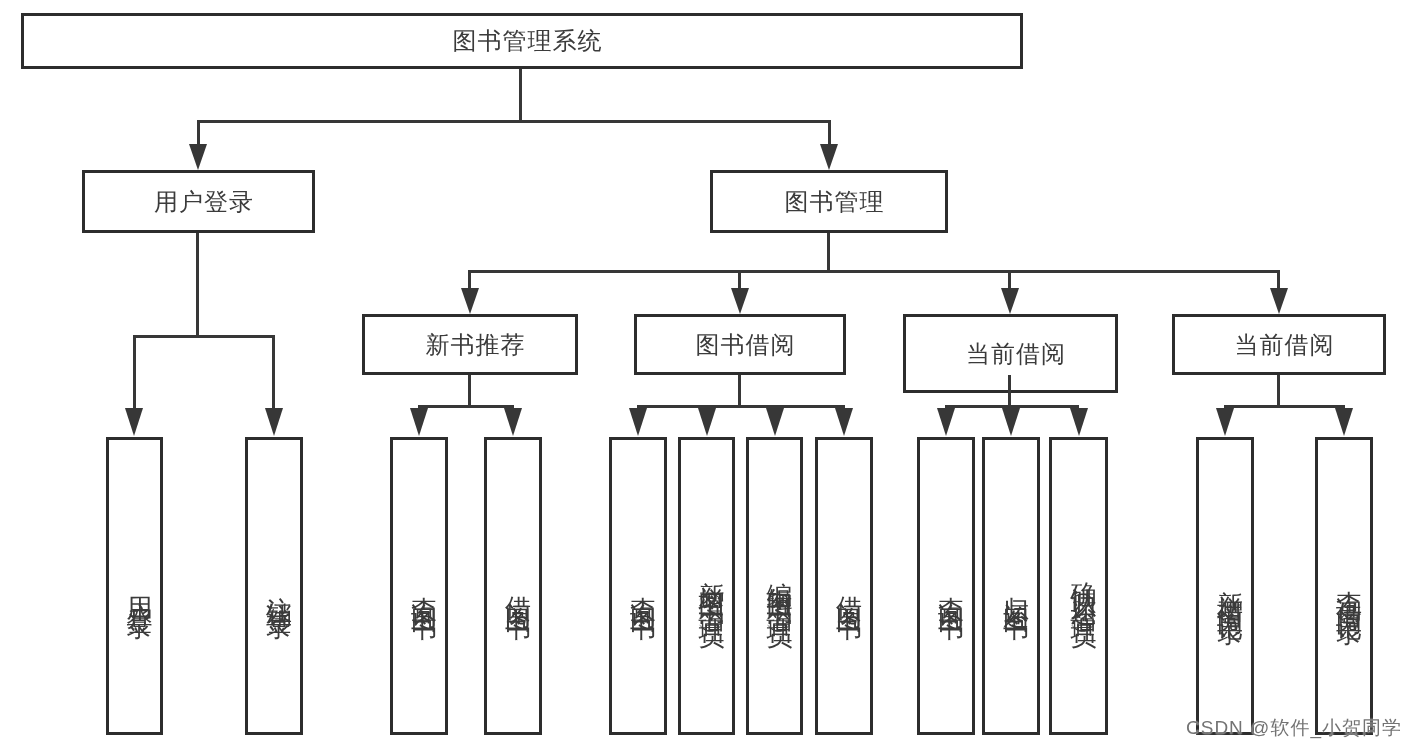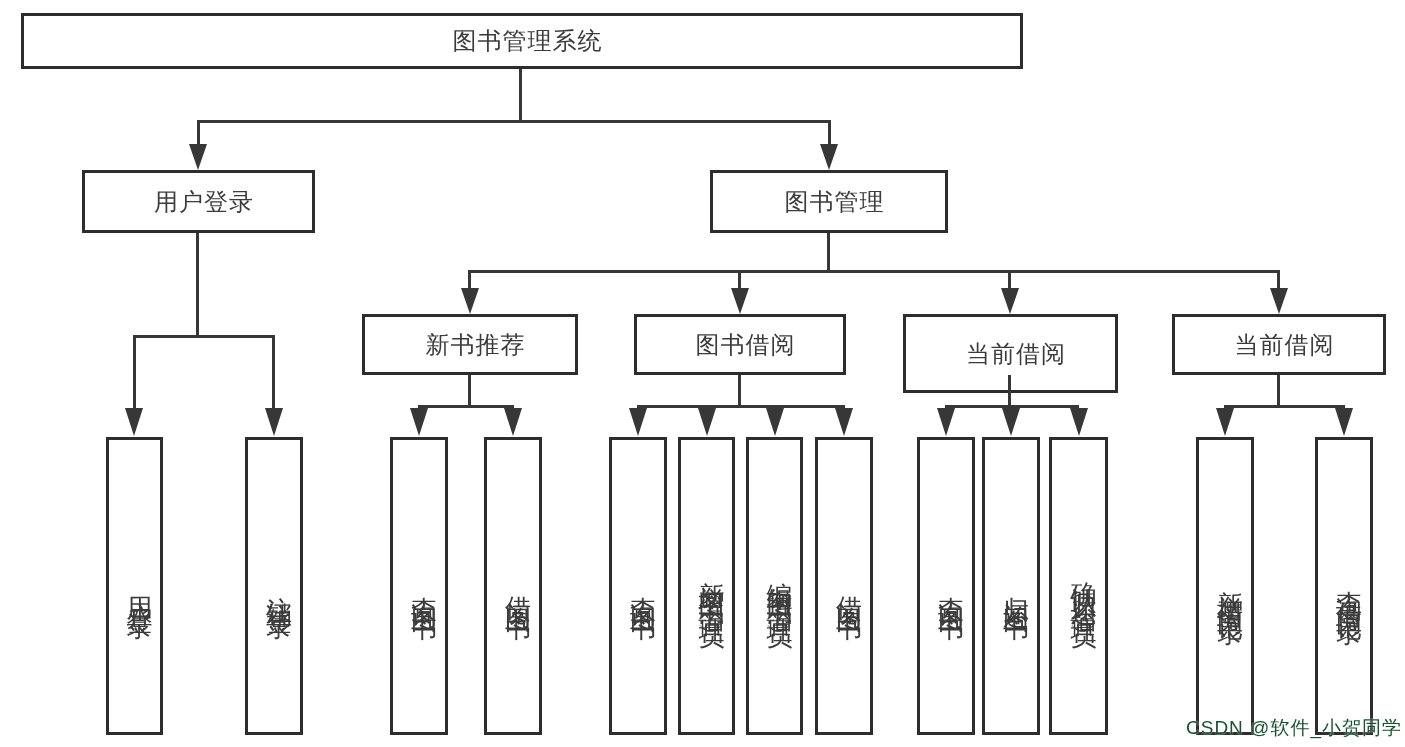--- a/index.html
+++ b/index.html
@@ -39,21 +39,21 @@
     border-left: 9px solid transparent;
     border-right: 9px solid transparent;
     border-top: 28px solid #373737;
   }
   .arrow.short { border-top-width: 26px; }
   .watermark {
     position: absolute;
     left: 1186px;
     top: 715px;
     font-size: 19px;
-    color: #14532d;
+    color: #737373;
     letter-spacing: 1px;
     white-space: nowrap;
     z-index: 10;
     text-shadow: 0 0 2px #ffffff;
   }
 </style>
 </head>
 <body>
 
 <div class="canvas">

